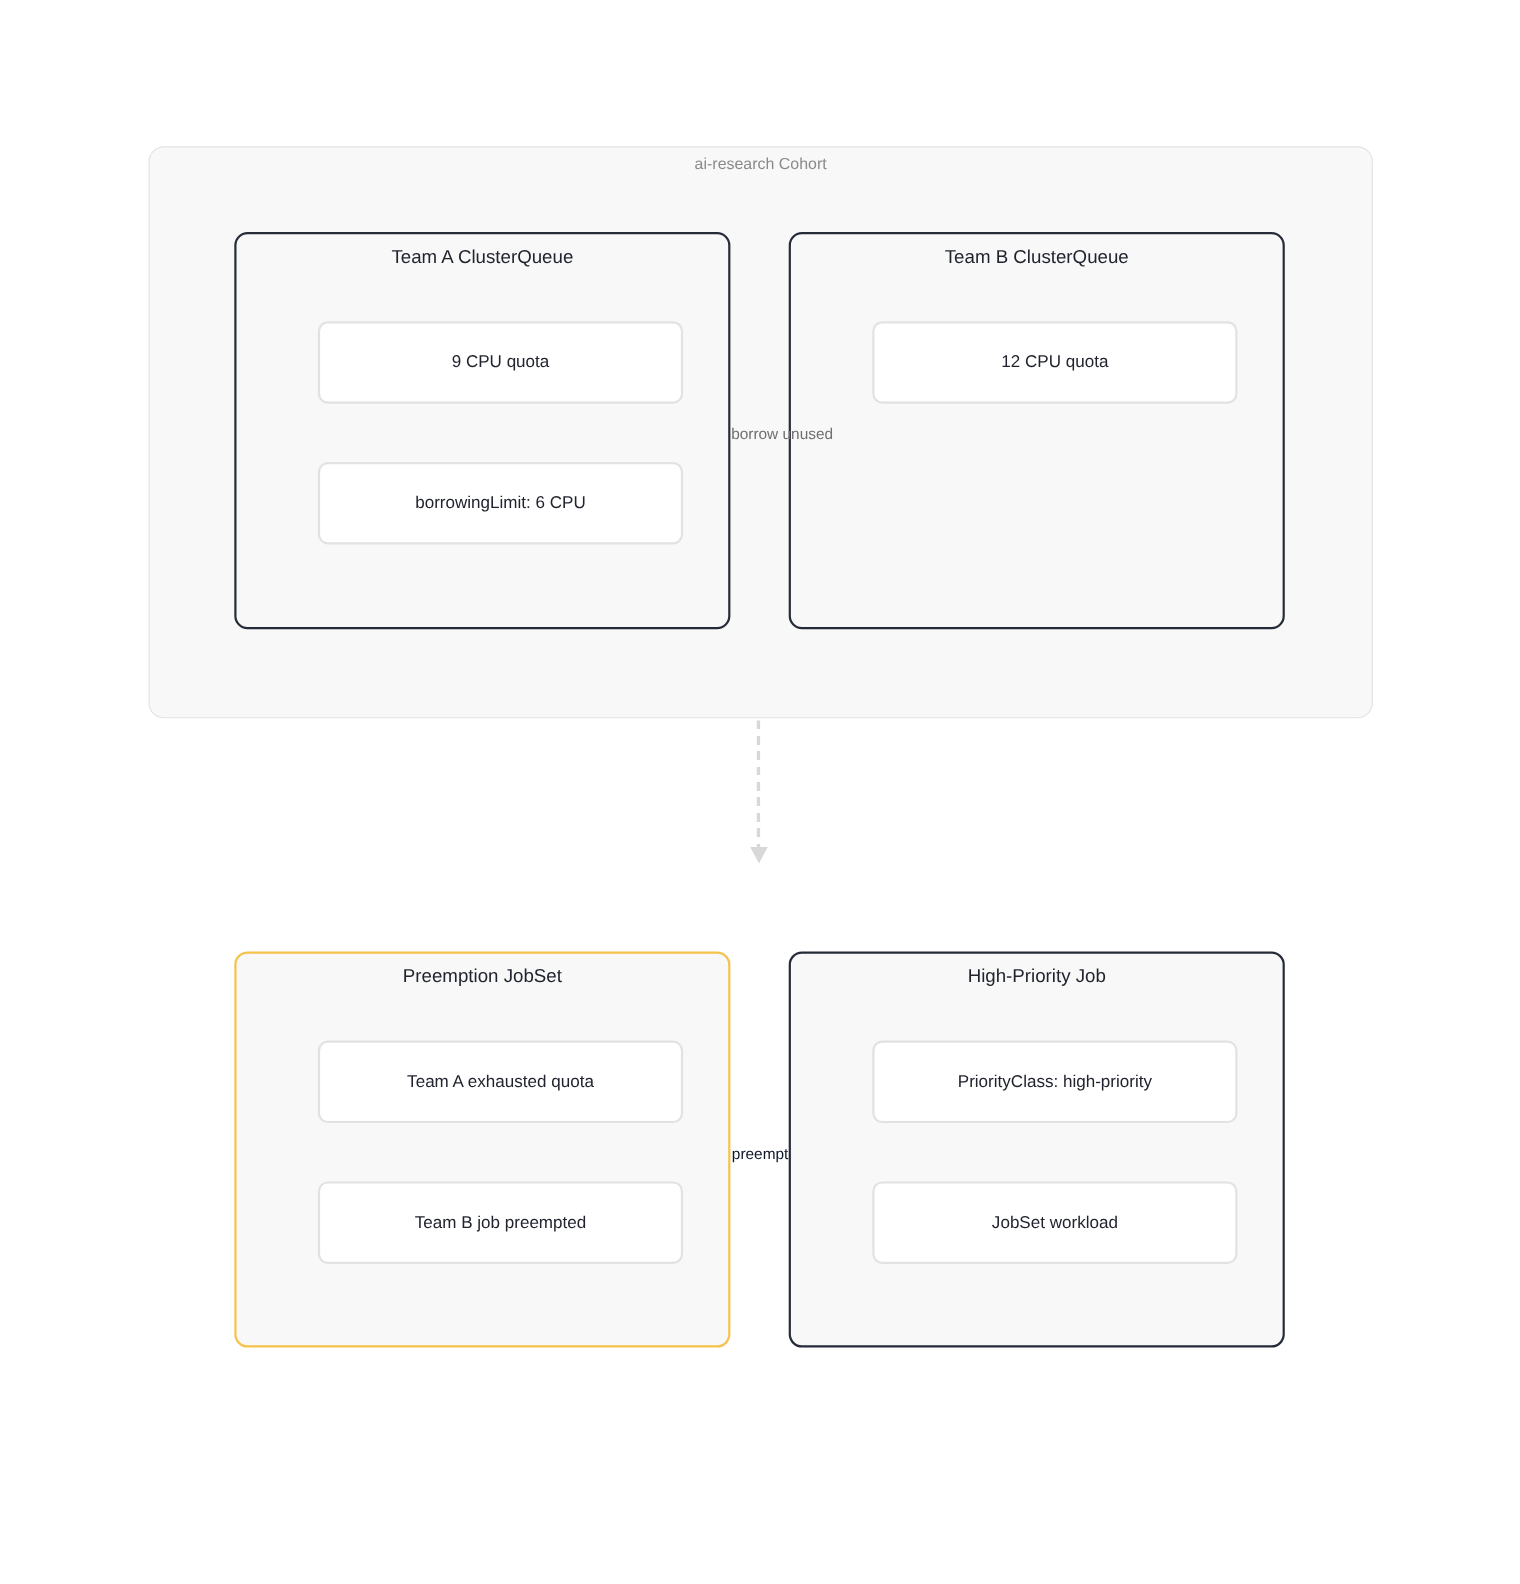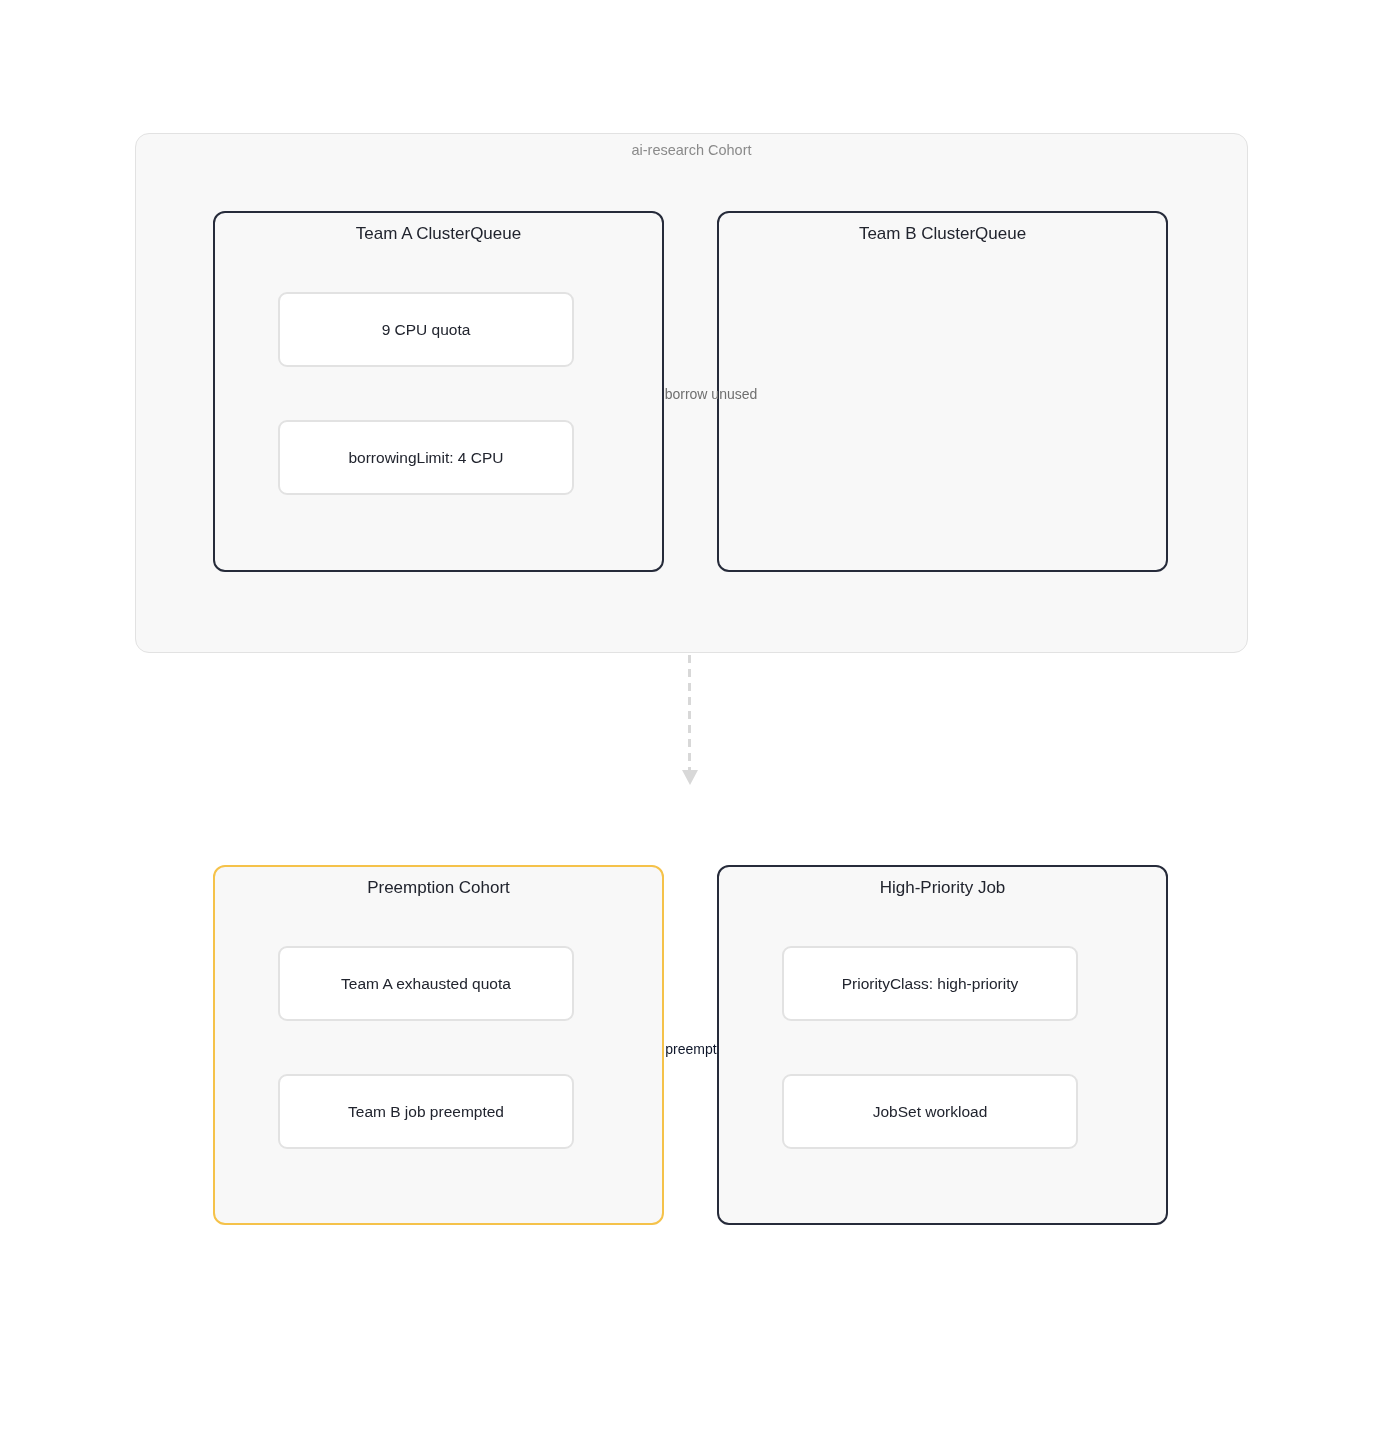--- a/index.html
+++ b/index.html
@@ -43,21 +43,21 @@
   .preemption{left:213px;top:865px;width:451px;height:360px;}
   .high-job{left:717px;top:865px;width:451px;height:360px;padding-left:14px;}
   
   .node{
     position:absolute;
     background:var(--node-bg);
     border:2px solid var(--node-border);
     border-radius:9px;
     display:flex;align-items:center;justify-content:center;
     font-size:15.5px;color:var(--text-dark);
-    width:296px;left:63px;height:75px;
+    width:332px;left:74px;height:75px;
   }
   .node-r1{top:79px;}
   .node-r2{top:207px;}
   
   .edge-label{
     transform:translate(-50%,-50%);
     font-size:14px;color:var(--edge-label-gray);
     white-space:nowrap;z-index:5;
   }
   .edge-borrow{left:691px;top:394px;padding-left:40px;}
@@ -76,34 +76,35 @@
 </style>
 </head>
 <body>
 
 <div class="abs cohort"></div>
 <div class="abs cohort-label">ai-research Cohort</div>
 
 <div class="abs cluster cluster-dark team-a">
   <div class="cluster-title">Team A ClusterQueue</div>
   <div class="node node-r1">9 CPU quota</div>
-  <div class="node node-r2">borrowingLimit: 4 CPU</div>
+  <div class="node node-r2">borrowingLimit: 6 CPU</div>
 </div>
 
 <div class="abs cluster cluster-dark team-b">
   <div class="cluster-title">Team B ClusterQueue</div>
+  <div class="node node-r1">12 CPU quota</div>
 </div>
 
 <div class="abs edge-label edge-borrow">borrow unused</div>
 
 <div class="abs connector"></div>
 <div class="abs arrowhead"></div>
 
 <div class="abs cluster cluster-yellow preemption">
-  <div class="cluster-title">Preemption Cohort</div>
+  <div class="cluster-title">Preemption JobSet</div>
   <div class="node node-r1">Team A exhausted quota</div>
   <div class="node node-r2">Team B job preempted</div>
 </div>
 
 <div class="abs cluster cluster-dark high-job">
   <div class="cluster-title">High-Priority Job</div>
   <div class="node node-r2">JobSet workload</div>
   <div class="node node-r1">PriorityClass: high-priority</div>
 </div>
 

